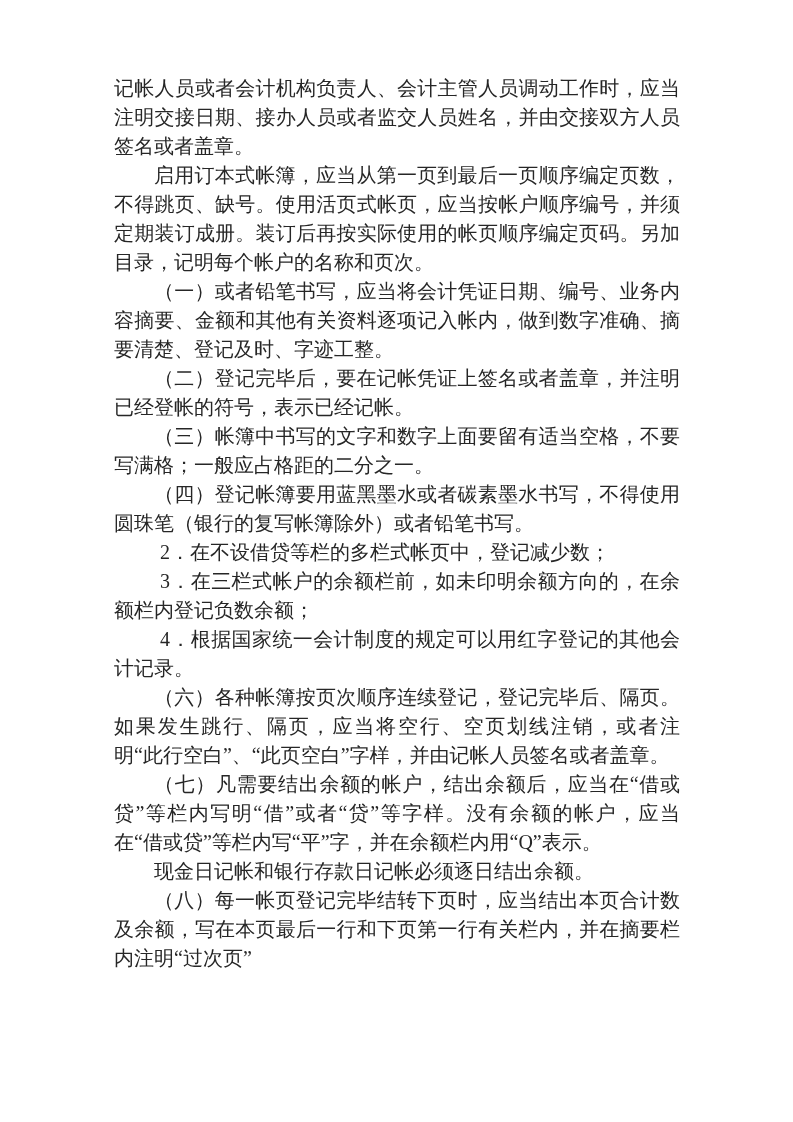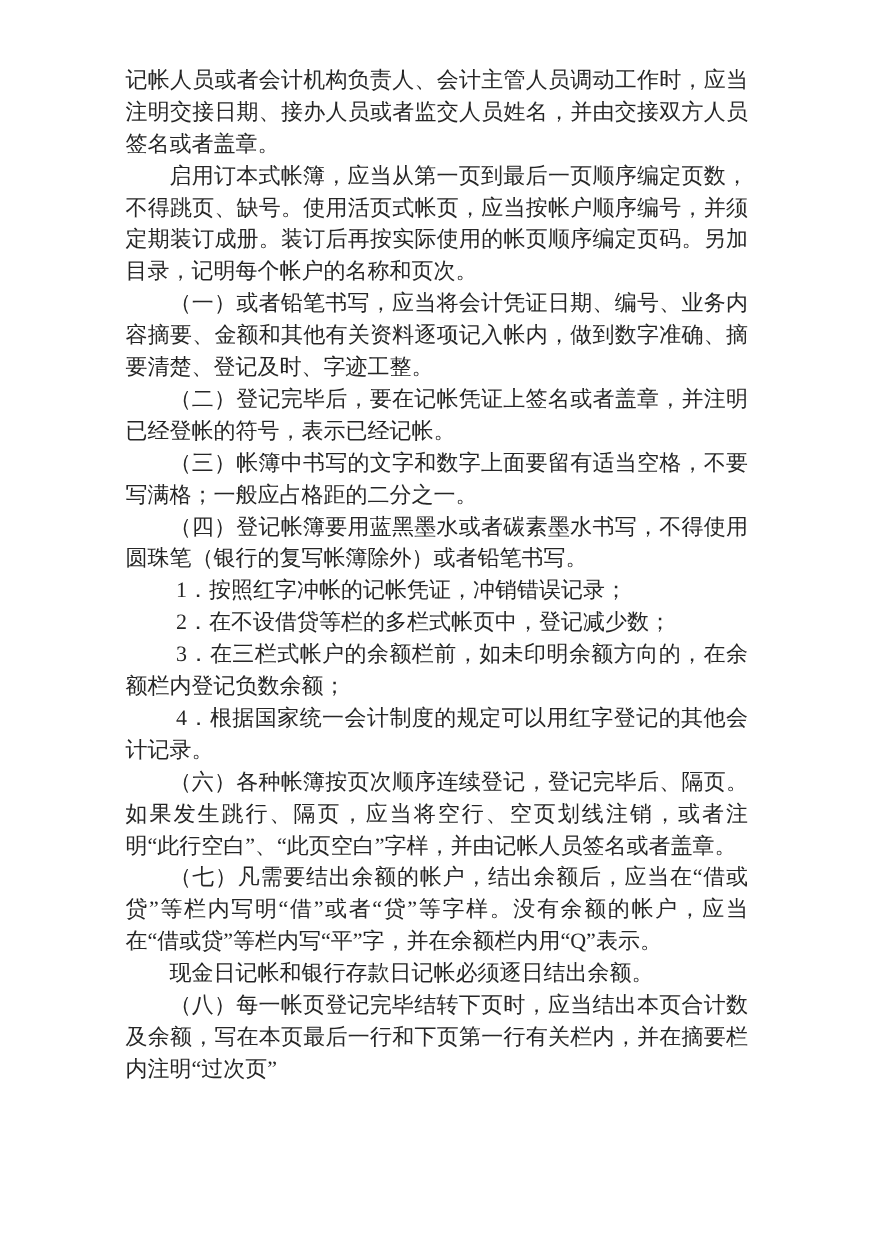--- a/index.html
+++ b/index.html
@@ -11,21 +11,21 @@
     width: 793px;
     height: 1122px;
     overflow: hidden;
     font-family: "Liberation Serif", "DejaVu Serif", serif;
   }
   .page {
     box-sizing: border-box;
     width: 793px;
     height: 1122px;
     background: #ffffff;
-    padding: 59px 113px 0 114px;
+    padding: 74px 113px 0 114px;
   }
   .doc-body {
     width: 566px;
     color: #262626;
     font-size: 20px;
     line-height: 29px;
     text-align: justify;
     text-justify: inter-ideograph;
     word-break: normal;
   }
@@ -41,21 +41,20 @@
 <body>
 
 <div class="page">
   <div class="doc-body">
     <p class="flush">记帐人员或者会计机构负责人、会计主管人员调动工作时，应当注明交接日期、接办人员或者监交人员姓名，并由交接双方人员签名或者盖章。</p>
     <p class="indent">启用订本式帐簿，应当从第一页到最后一页顺序编定页数，不得跳页、缺号。使用活页式帐页，应当按帐户顺序编号，并须定期装订成册。装订后再按实际使用的帐页顺序编定页码。另加目录，记明每个帐户的名称和页次。</p>
     <p class="indent">（一）或者铅笔书写，应当将会计凭证日期、编号、业务内容摘要、金额和其他有关资料逐项记入帐内，做到数字准确、摘要清楚、登记及时、字迹工整。</p>
     <p class="indent">（二）登记完毕后，要在记帐凭证上签名或者盖章，并注明已经登帐的符号，表示已经记帐。</p>
     <p class="indent">（三）帐簿中书写的文字和数字上面要留有适当空格，不要写满格；一般应占格距的二分之一。</p>
     <p class="indent">（四）登记帐簿要用蓝黑墨水或者碳素墨水书写，不得使用圆珠笔（银行的复写帐簿除外）或者铅笔书写。</p>
-    <p class="indent-num">1．按照红字冲帐的记帐凭证，冲销错误记录；</p>
     <p class="indent-num">2．在不设借贷等栏的多栏式帐页中，登记减少数；</p>
     <p class="indent-num">3．在三栏式帐户的余额栏前，如未印明余额方向的，在余额栏内登记负数余额；</p>
     <p class="indent-num">4．根据国家统一会计制度的规定可以用红字登记的其他会计记录。</p>
     <p class="indent">（六）各种帐簿按页次顺序连续登记，登记完毕后、隔页。如果发生跳行、隔页，应当将空行、空页划线注销，或者注明“此行空白”、“此页空白”字样，并由记帐人员签名或者盖章。</p>
     <p class="indent">（七）凡需要结出余额的帐户，结出余额后，应当在“借或贷”等栏内写明“借”或者“贷”等字样。没有余额的帐户，应当在“借或贷”等栏内写“平”字，并在余额栏内用“Q”表示。</p>
     <p class="indent">现金日记帐和银行存款日记帐必须逐日结出余额。</p>
     <p class="indent">（八）每一帐页登记完毕结转下页时，应当结出本页合计数及余额，写在本页最后一行和下页第一行有关栏内，并在摘要栏内注明“过次页”</p>
   </div>
 </div>
 

